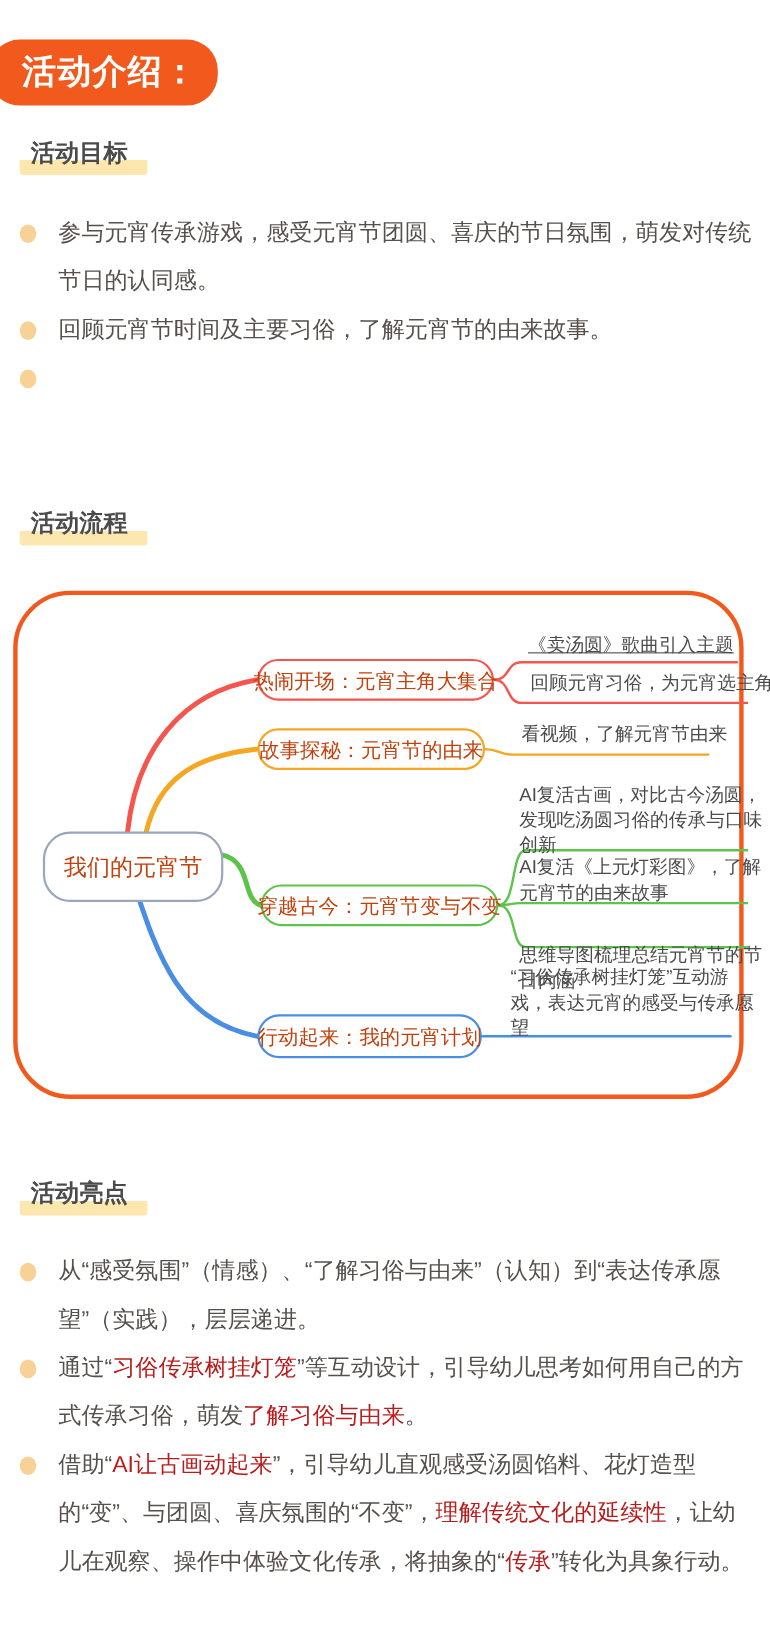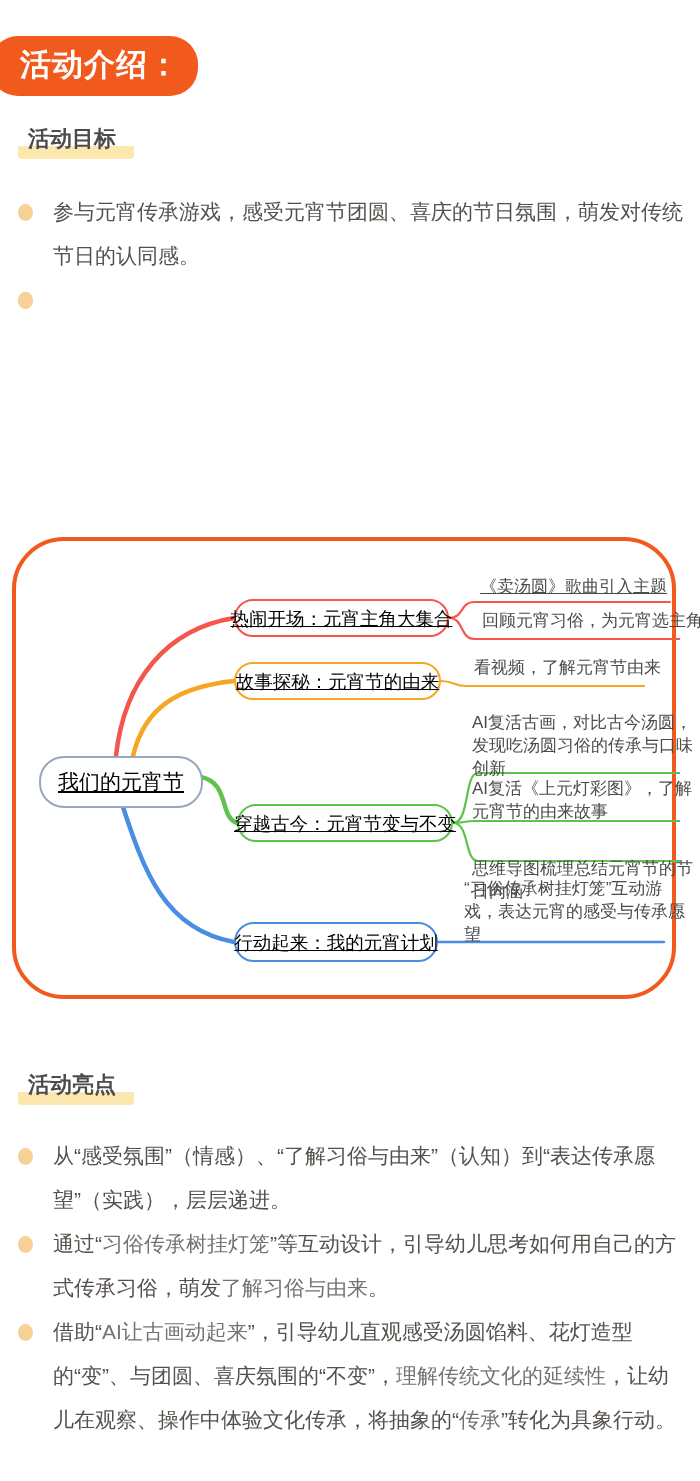--- a/index.html
+++ b/index.html
@@ -28,34 +28,34 @@
     position:absolute;left:16px;width:668px;margin:0;padding:0;list-style:none;
     font-size:21px;line-height:44px;color:#55504C;
   }
   .goals{top:190px;}
   .hl{top:1134px;}
   .blist li{position:relative;padding-left:37px;}
   .dot{
     position:absolute;left:2px;top:14px;width:15px;height:17px;
     border-radius:50%;background:#F8D197;
   }
-  .em{color:#737373;margin-top:44px;}
+  .em{color:#b91c1c;margin-top:44px;}
   
   .mindmap{
     position:absolute;left:12px;top:537px;width:656px;height:454px;
     border:4px solid #F1591D;border-radius:52px;background:#ffffff;
   }
   .mm-svg{position:absolute;left:0;top:0;width:664px;height:462px;}
   .node{
     position:absolute;background:#ffffff;border-style:solid;border-width:2.5px;
     border-radius:20px;display:flex;align-items:center;justify-content:center;
-    font-size:18.5px;color:#000000;white-space:nowrap;box-sizing:border-box;text-decoration:underline;
+    font-size:18.5px;color:#c2410c;white-space:nowrap;box-sizing:border-box;
   }
   .root{
-    left:23px;top:215px;width:164px;height:52px;
+    left:23px;top:215px;width:164px;height:64px;
     border-color:#99A6BD;border-radius:25px;font-size:21px;
   }
   .b1{left:218px;top:58px;width:215px;height:38px;border-color:#F4564E;}
   .b2{left:218px;top:121px;width:207px;height:38px;border-color:#F5A623;}
   .b3{left:221px;top:263px;width:216px;height:38px;border-color:#5EC34A;}
   .b4{left:218px;top:381px;width:204px;height:40px;border-color:#4A8EE4;}
   .leaf{
     position:absolute;font-size:17px;line-height:23px;color:#4B4B4B;
   }
   .l1a{left:464px;top:34px;white-space:nowrap;text-decoration:underline;}
@@ -76,26 +76,28 @@
   </div>
 
   <h2 class="sec-title" id="t-goals">活动目标</h2>
   <ul class="blist goals">
     <li>
       <span class="dot"></span>
       <span>参与元宵传承游戏，感受元宵节团圆、喜庆的节日氛围，萌发对传统节日的认同感。</span>
     </li>
     <li>
       <span class="dot"></span>
+      <span>回顾元宵节时间及主要习俗，了解元宵节的由来故事。</span>
     </li>
     <li>
       <span class="dot"></span>
     </li>
   </ul>
 
+  <h2 class="sec-title" id="t-flow">活动流程</h2>
 
   <div class="mindmap">
     <svg class="mm-svg" viewBox="0 0 664 462">
 
       <path d="M 100 215 C 108 140, 150 88, 218 77" fill="none" stroke="#F4564E" stroke-width="4.5" stroke-linecap="round"></path>
       <path d="M 117 215 C 128 168, 160 146, 218 140" fill="none" stroke="#F5A623" stroke-width="4.5" stroke-linecap="round"></path>
       <path d="M 185 236 C 214 242, 203 276, 221 282" fill="none" stroke="#5EC34A" stroke-width="4.5" stroke-linecap="round"></path>
       <path d="M 106 263 C 128 330, 148 388, 218 401" fill="none" stroke="#4A8EE4" stroke-width="4.5" stroke-linecap="round"></path>
 
       <path d="M 433 77 C 448 77, 444 61, 458 61 L 654 61" fill="none" stroke="#F4564E" stroke-width="2.2" stroke-linecap="round"></path>

